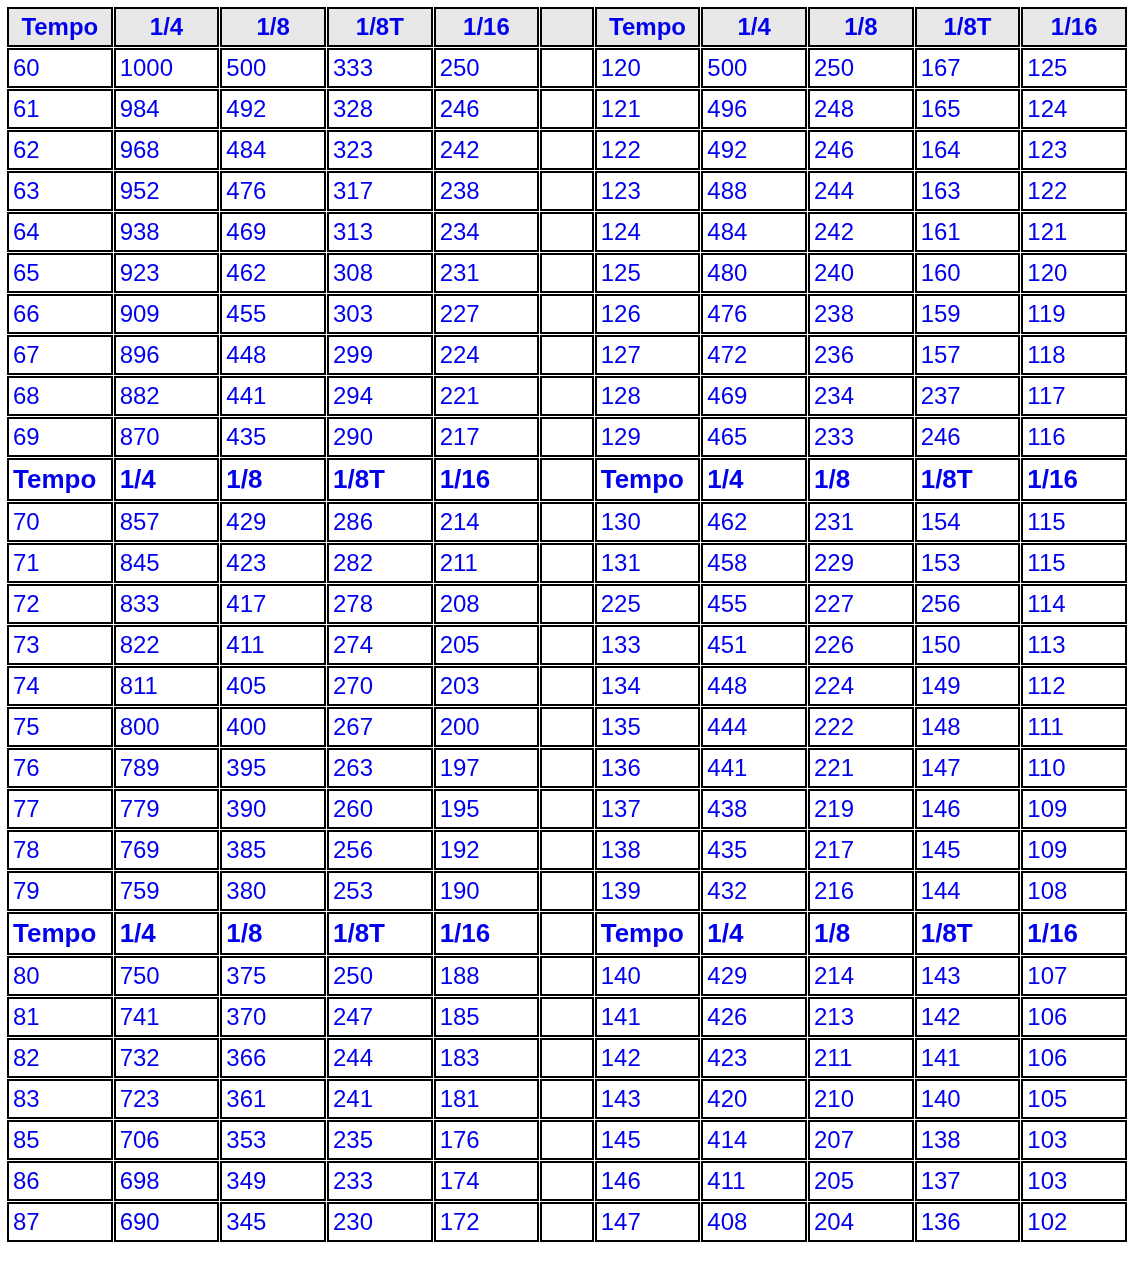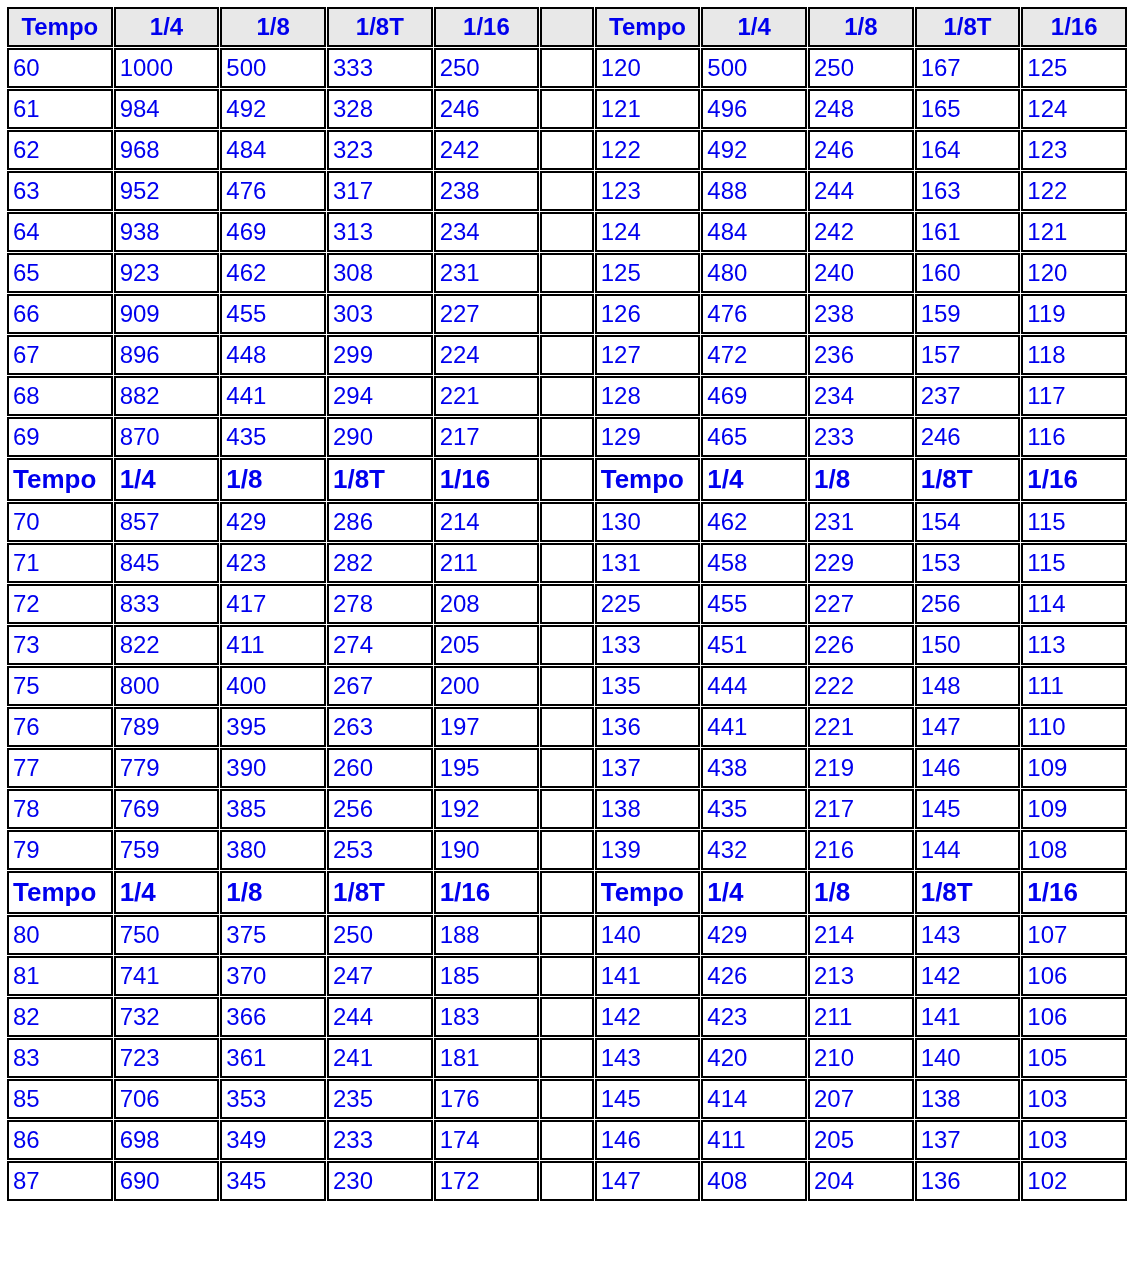--- a/index.html
+++ b/index.html
@@ -260,20 +260,33 @@
         <td>274</td>
         <td>205</td>
         <td></td>
         <td>133</td>
         <td>451</td>
         <td>226</td>
         <td>150</td>
         <td>113</td>
       </tr>
       <tr>
+        <td>74</td>
+        <td>811</td>
+        <td>405</td>
+        <td>270</td>
+        <td>203</td>
+        <td></td>
+        <td>134</td>
+        <td>448</td>
+        <td>224</td>
+        <td>149</td>
+        <td>112</td>
+      </tr>
+      <tr>
         <td>75</td>
         <td>800</td>
         <td>400</td>
         <td>267</td>
         <td>200</td>
         <td></td>
         <td>135</td>
         <td>444</td>
         <td>222</td>
         <td>148</td>

